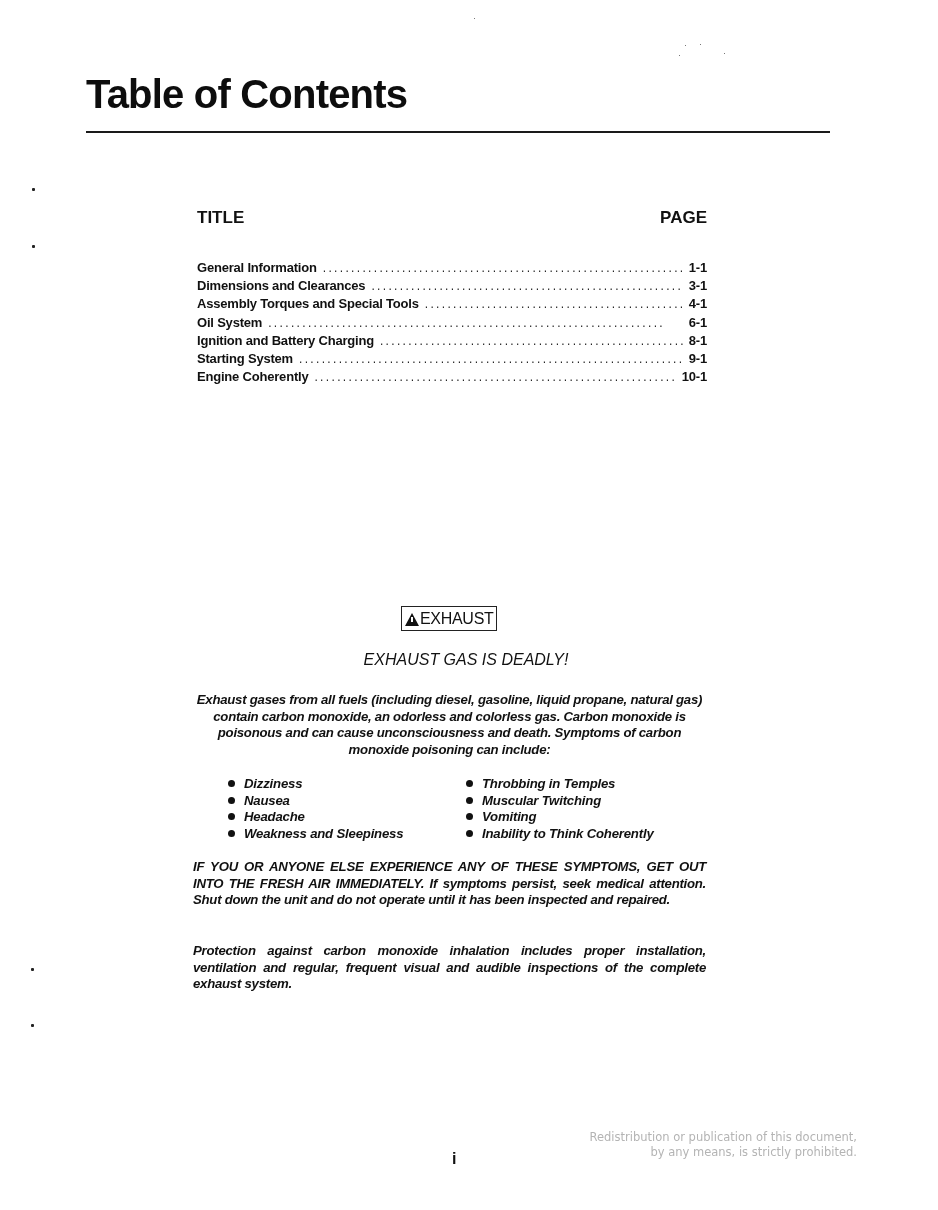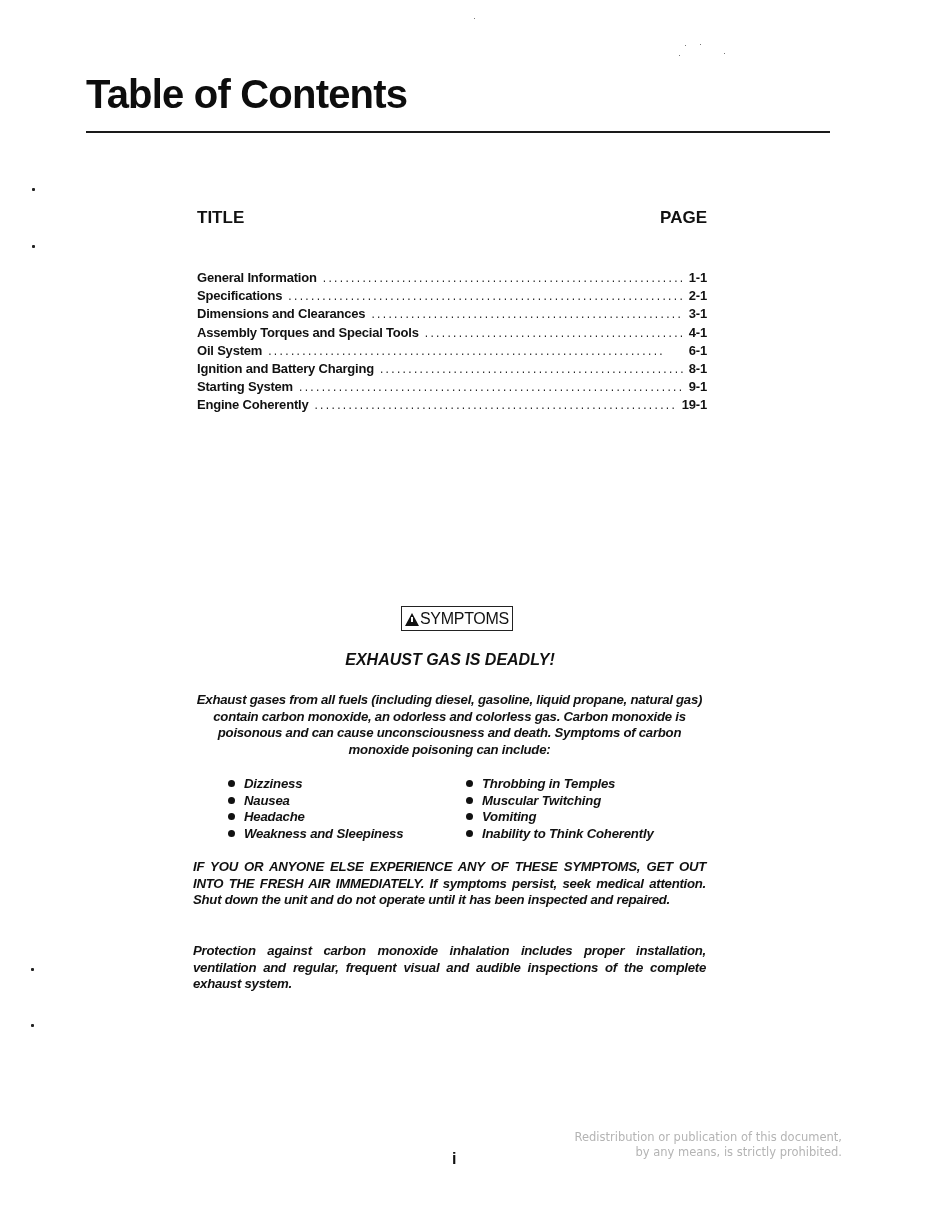--- a/index.html
+++ b/index.html
@@ -52,21 +52,21 @@
       left: 197px;
       top: 207px;
       width: 510px;
     }
     .toc-header {
       display: flex;
       justify-content: space-between;
       font-weight: bold;
       font-size: 17px;
       line-height: 22px;
-      margin-bottom: 40px;
+      margin-bottom: 30px;
     }
     .toc-row {
       display: flex;
       align-items: baseline;
       font-size: 13px;
       font-weight: bold;
       line-height: 18.2px;
       height: 18.2px;
       white-space: nowrap;
       letter-spacing: -0.2px;
@@ -120,25 +120,25 @@
       width: 2px;
       height: 5px;
       background: #fff;
     }
     .headline {
       position: absolute;
       left: 0;
       width: 900px;
       top: 650px;
       text-align: center;
-      font-weight: bold;
+      font-weight: normal;
       font-style: italic;
       font-size: 16px;
       line-height: 20px;
-      padding-left: 0;
+      padding-left: 16px;
     }
     .headline span {
       position: relative;
       left: 0px;
     }
     .para {
       position: absolute;
       left: 193px;
       width: 513px;
       font-size: 13.2px;
@@ -182,21 +182,21 @@
     .page-number {
       position: absolute;
       left: 452px;
       top: 1149px;
       font-size: 16px;
       font-weight: bold;
       line-height: 20px;
     }
     .notice {
       position: absolute;
-      right: 96px;
+      right: 81px;
       top: 1130px;
       text-align: right;
       color: #b4b4b4;
       font-size: 11.5px;
       line-height: 14.5px;
       font-family: "DejaVu Sans", sans-serif;
       font-weight: normal;
     }
   </style>
 </head>
@@ -219,25 +219,20 @@
   <div class="toc-header">
     <span>TITLE</span>
     <span>PAGE</span>
   </div>
   <div class="toc-row">
     <span class="label">General Information</span>
     <span class="leader"></span>
     <span class="pg">1-1</span>
   </div>
   <div class="toc-row">
-    <span class="label">Specifications</span>
-    <span class="leader"></span>
-    <span class="pg">2-1</span>
-  </div>
-  <div class="toc-row">
     <span class="label">Dimensions and Clearances</span>
     <span class="leader"></span>
     <span class="pg">3-1</span>
   </div>
   <div class="toc-row">
     <span class="label">Assembly Torques and Special Tools</span>
     <span class="leader"></span>
     <span class="pg">4-1</span>
   </div>
   <div class="toc-row">
@@ -251,27 +246,27 @@
     <span class="pg">8-1</span>
   </div>
   <div class="toc-row">
     <span class="label">Starting System</span>
     <span class="leader"></span>
     <span class="pg">9-1</span>
   </div>
   <div class="toc-row">
     <span class="label">Engine Coherently</span>
     <span class="leader"></span>
-    <span class="pg">19-1</span>
+    <span class="pg">10-1</span>
   </div>
 </div>
 
 <div class="warning-box">
   <span class="tri"></span>
-  <span>SYMPTOMS</span>
+  <span>EXHAUST</span>
 </div>
 
 <div class="headline">
   <span>EXHAUST GAS IS DEADLY!</span>
 </div>
 
 <p class="para para1">Exhaust gases from all fuels (including diesel, gasoline, liquid propane, natural gas) contain carbon monoxide, an odorless and colorless gas. Carbon monoxide is poisonous and can cause unconsciousness and death. Symptoms of carbon monoxide poisoning can include:</p>
 
 <div class="symptoms">
   <div class="symptom">

